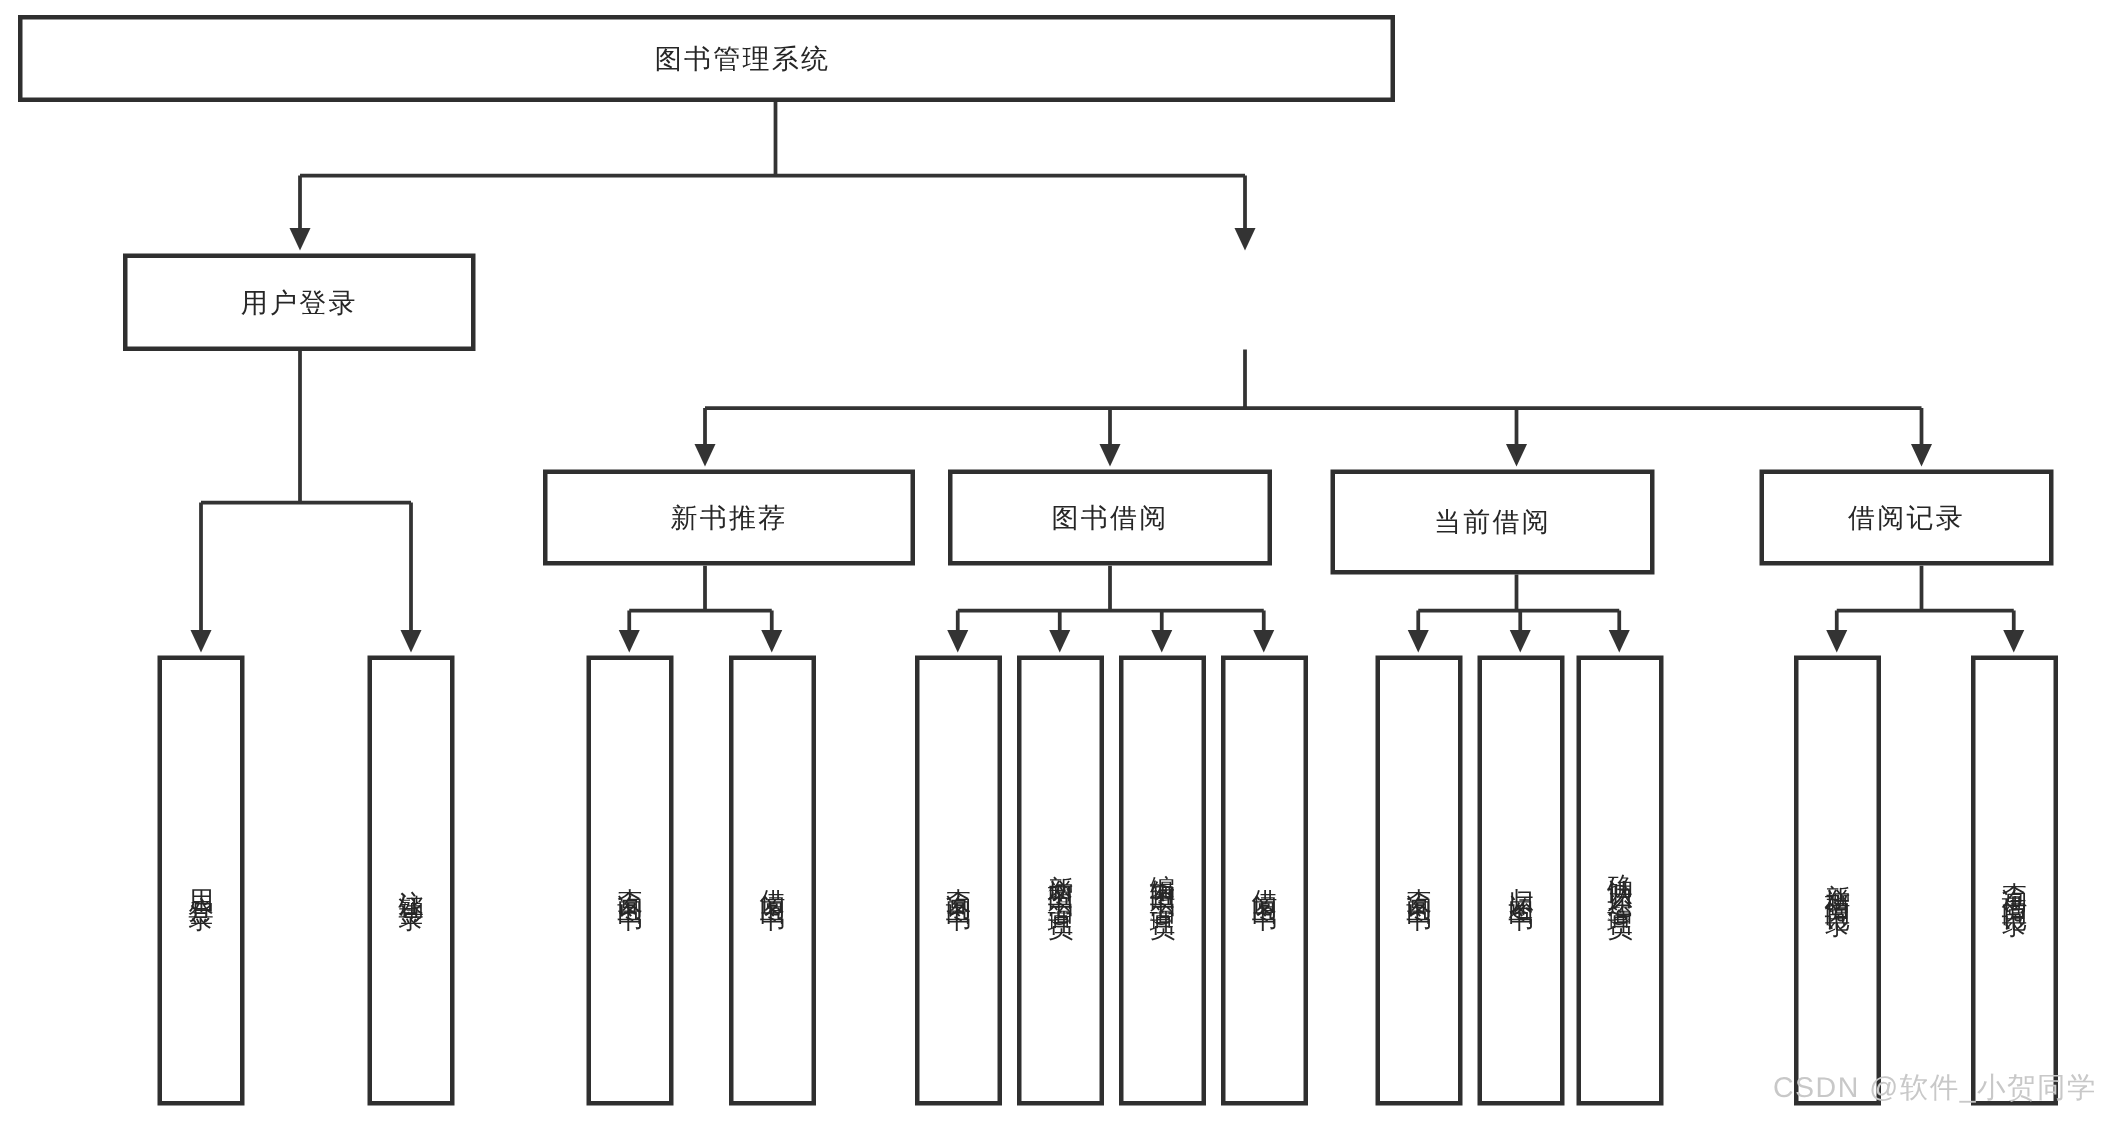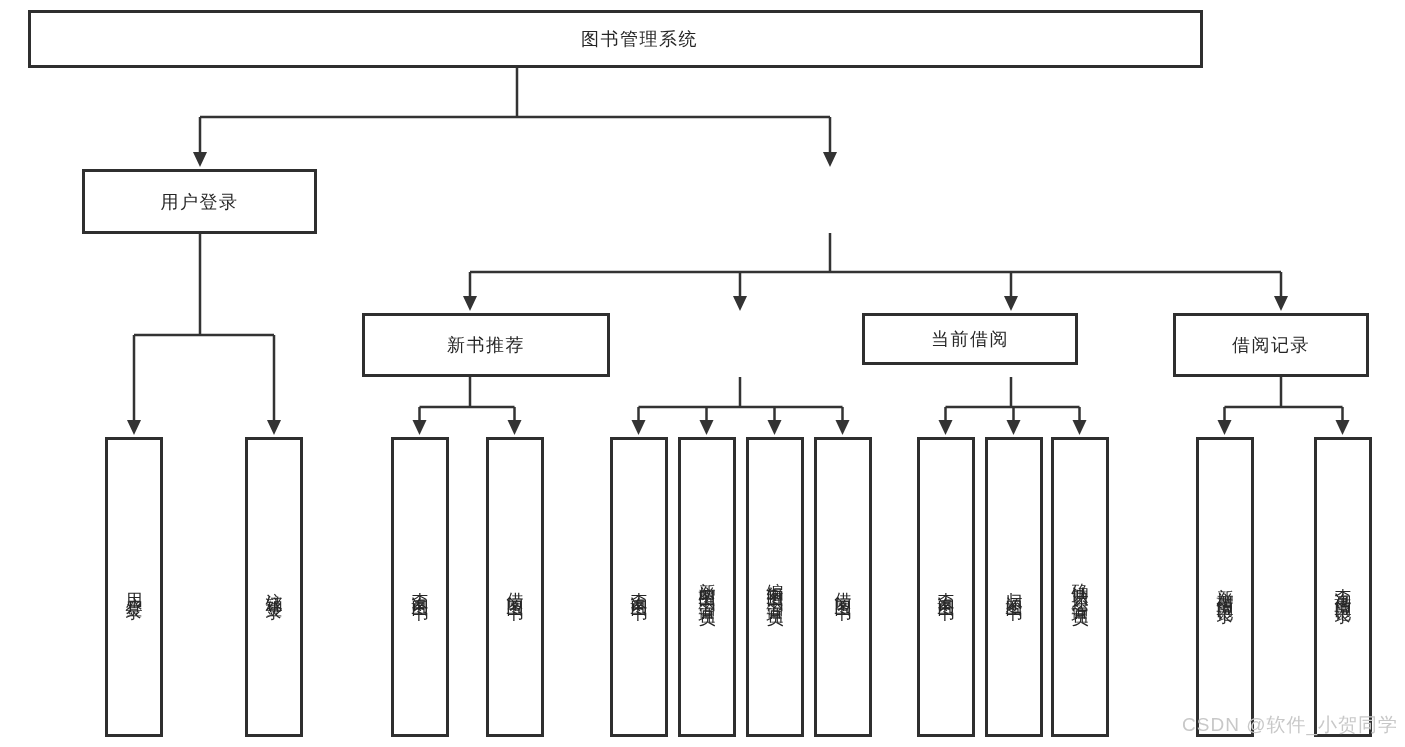--- a/index.html
+++ b/index.html
@@ -94,32 +94,35 @@
       <polygon points="774.5,435 767.5,420 781.5,420"></polygon>
       <polygon points="842.5,435 835.5,420 849.5,420"></polygon>
       <polygon points="945.5,435 938.5,420 952.5,420"></polygon>
       <polygon points="1013.5,435 1006.5,420 1020.5,420"></polygon>
       <polygon points="1079.5,435 1072.5,420 1086.5,420"></polygon>
       <polygon points="1224.5,435 1217.5,420 1231.5,420"></polygon>
       <polygon points="1342.5,435 1335.5,420 1349.5,420"></polygon>
     </g>
   </svg>
 
-  <div class="box" style="left:28px; top:10px; width:1175px; height:58px;padding-left:48px;">
+  <div class="box" style="left:12px; top:10px; width:918px; height:58px;padding-left:48px;">
     <span class="hlabel">图书管理系统</span>
   </div>
 
   <div class="box" style="left:82px; top:169px; width:235px; height:65px;">
     <span class="hlabel">用户登录</span>
   </div>
 
   <div class="box" style="left:362px; top:313px; width:248px; height:64px;">
     <span class="hlabel">新书推荐</span>
   </div>
-  <div class="box" style="left:862px; top:313px; width:216px; height:52px;">
+  <div class="box" style="left:632px; top:313px; width:216px; height:64px;">
+    <span class="hlabel">图书借阅</span>
+  </div>
+  <div class="box" style="left:887px; top:313px; width:216px; height:70px;">
     <span class="hlabel">当前借阅</span>
   </div>
   <div class="box" style="left:1173px; top:313px; width:196px; height:64px;">
     <span class="hlabel">借阅记录</span>
   </div>
 
   <div class="box" style="left:105px; top:437px; width:58px; height:300px;">
     <span class="vlabel">用户登录</span>
   </div>
   <div class="box" style="left:245px; top:437px; width:58px; height:300px;">

